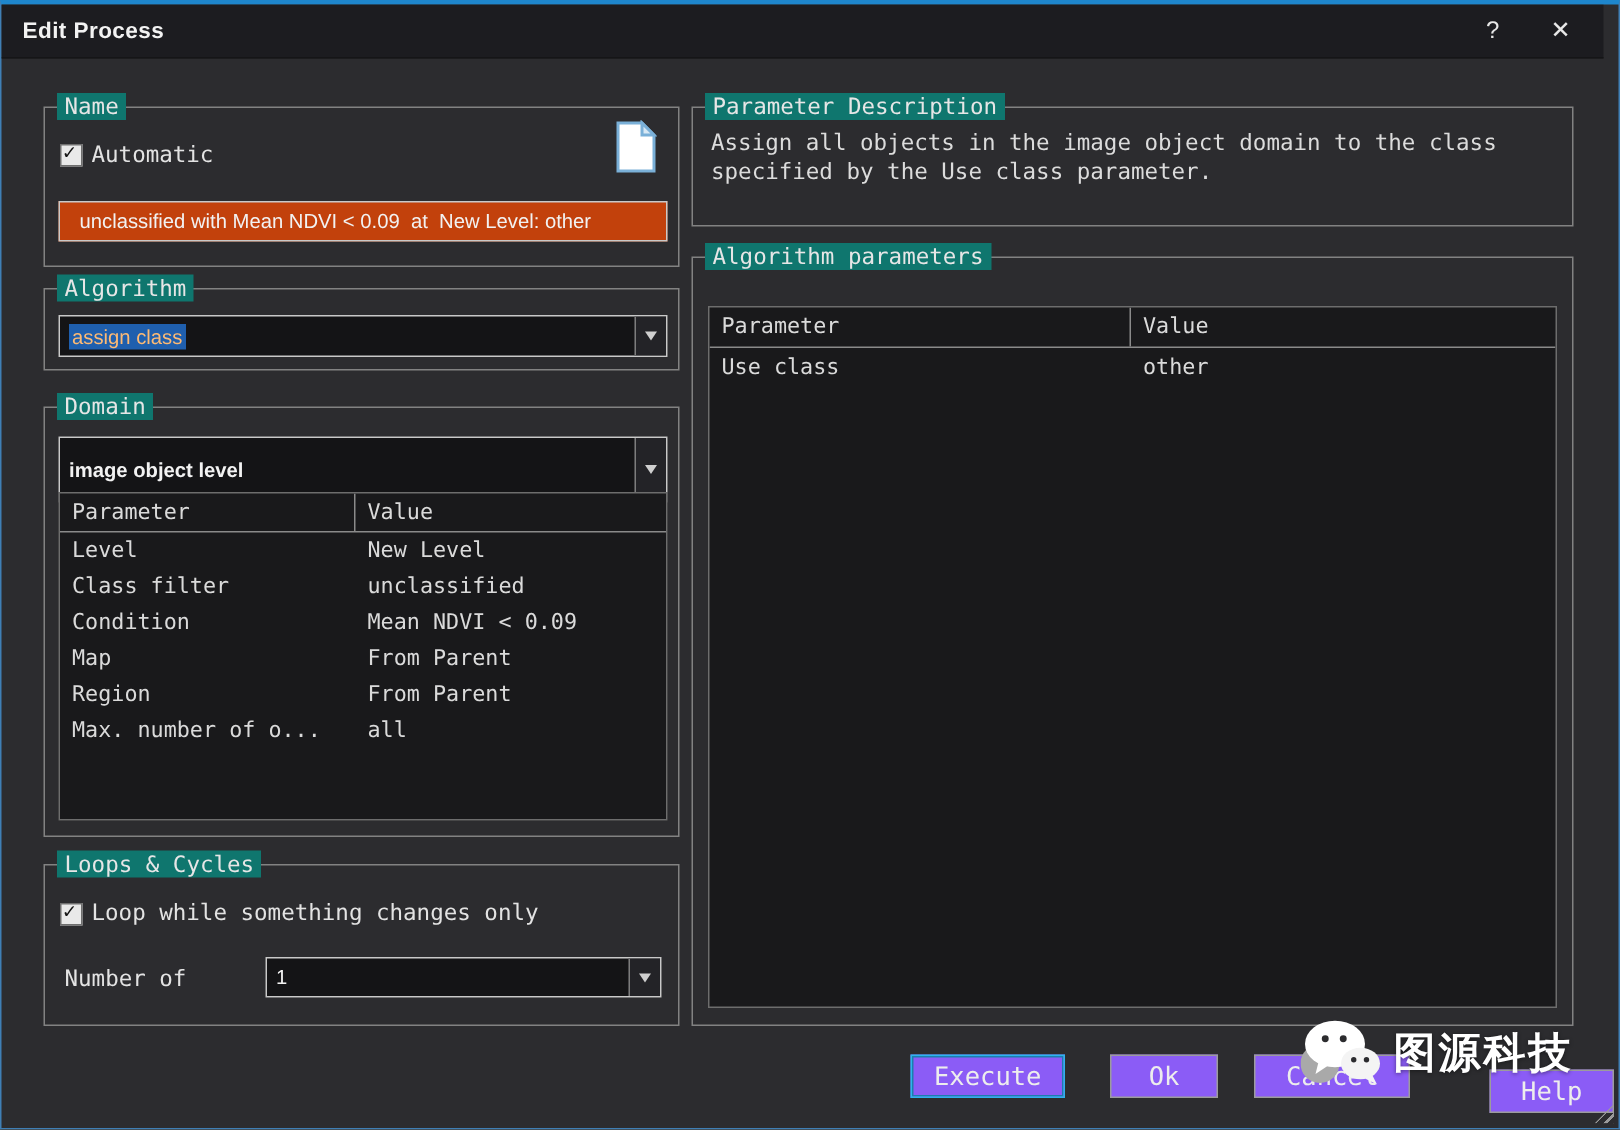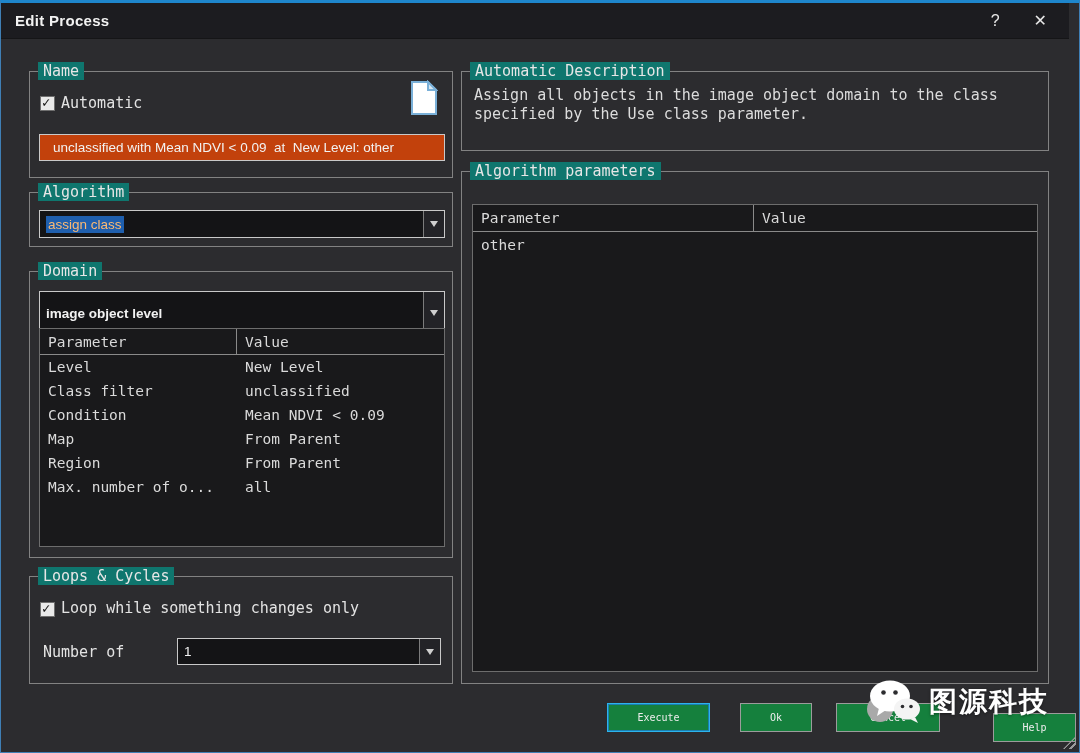--- a/index.html
+++ b/index.html
@@ -67,22 +67,22 @@
   .thead .cell:first-child { border-right:1px solid #8a8a8a; }
   .cell { padding:0 8px; height:100%; display:flex; align-items:center; white-space:pre; overflow:hidden; }
   
   .desc-text {
     position:absolute; color:#dcdcdc; font-family:"DejaVu Sans Mono", monospace;
     font-size:15px; line-height:19px;
   }
   .mono-label { position:absolute; color:#e3e3e3; font-family:"DejaVu Sans Mono", monospace; font-size:15px; }
   
   .btn {
-    position:absolute; height:29px; background:#15803d; border:1px solid #9c9c9c;
-    color:#ededed; font-family:"DejaVu Sans Mono", monospace; font-size:10px;
+    position:absolute; height:29px; background:#8b5cf6; border:1px solid #9c9c9c;
+    color:#ededed; font-family:"DejaVu Sans Mono", monospace; font-size:17px;
     display:flex; align-items:center; justify-content:center; cursor:default;
   }
   .btn-execute { border:1px solid #2cb4ec; box-shadow:inset 0 0 0 1px #1a7fb0; }
   
   .doc-icon { position:absolute; }
   
   .watermark {
     position:absolute; left:866px; top:676px; display:flex; align-items:center; gap:8px;
     pointer-events:none;
   }
@@ -187,33 +187,34 @@
 
     <span class="mono-label" style="left:13px; top:66px;">Number of</span>
 
     <div class="dropdown" style="left:147px; top:61px; width:264px; height:27px;">
       <span>1</span>
       <span class="dd-arrow"></span>
     </div>
   </div>
 
   <div class="group" style="left:460px; top:68px; width:588px; height:80px;">
-    <span class="legend">Automatic Description</span>
+    <span class="legend">Parameter Description</span>
     <div class="desc-text" style="left:12px; top:14px; right:12px;">Assign all objects in the image object domain to the class specified by the Use class parameter.</div>
   </div>
 
   <div class="group" style="left:460px; top:168px; width:588px; height:513px;">
     <span class="legend">Algorithm parameters</span>
 
     <div class="ptable" style="left:10px; top:32px; width:566px; height:468px;">
       <div class="trow thead" style="grid-template-columns:281px 1fr; height:27px;">
         <span class="cell">Parameter</span>
         <span class="cell">Value</span>
       </div>
       <div class="trow" style="grid-template-columns:281px 1fr; height:25px;">
+        <span class="cell">Use class</span>
         <span class="cell">other</span>
       </div>
     </div>
   </div>
 
   <div class="btn btn-execute" style="left:606px; top:700px; width:103px;">Execute</div>
   <div class="btn" style="left:739px; top:700px; width:72px;">Ok</div>
   <div class="btn" style="left:835px; top:700px; width:104px;">Cancel</div>
   <div class="btn" style="left:950px; top:710px; width:83px;margin-left:42px;">Help</div>
 

